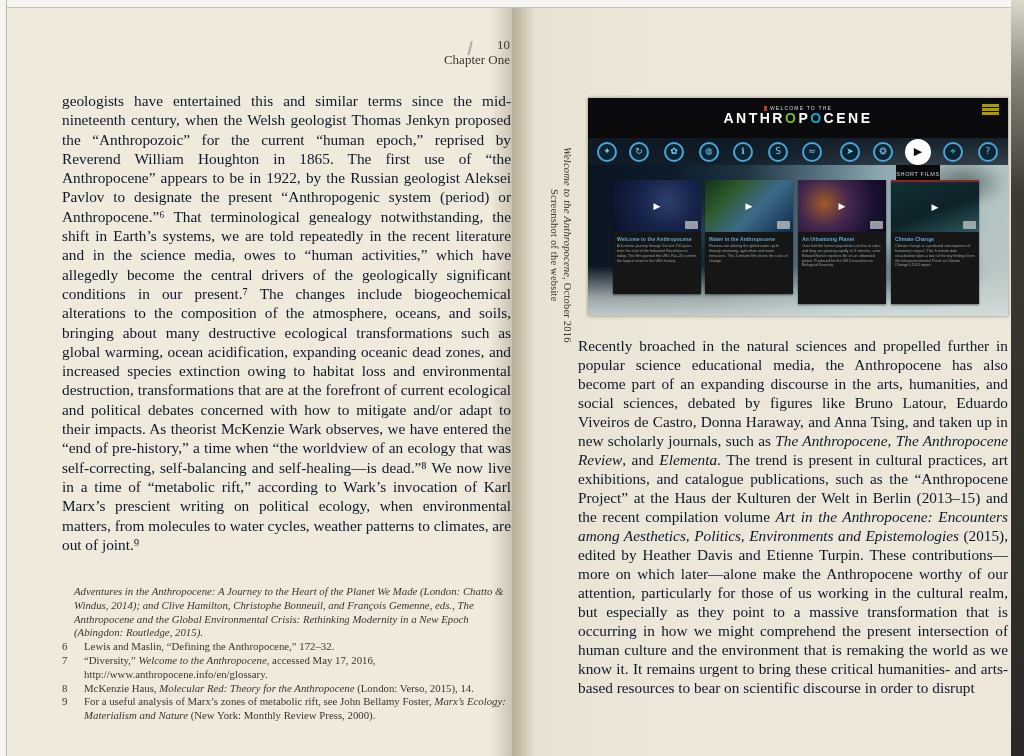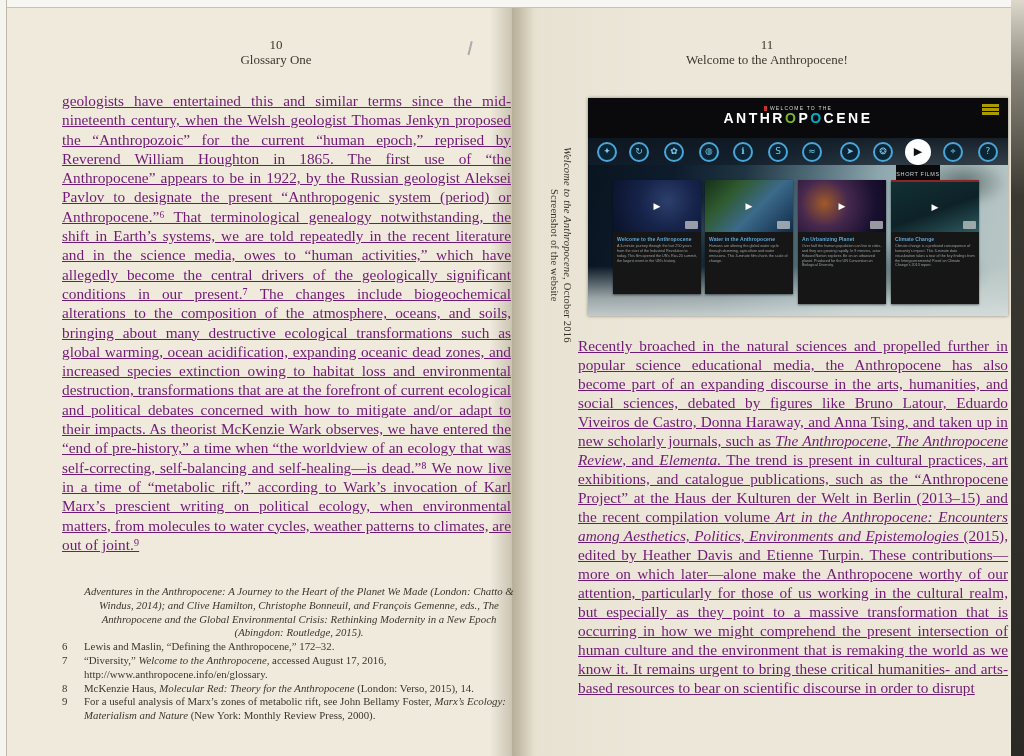--- a/index.html
+++ b/index.html
@@ -16,33 +16,33 @@
     background:linear-gradient(90deg,rgba(115,103,78,0) 0%,rgba(115,103,78,.26) 45%,rgba(115,103,78,.32) 52%,rgba(115,103,78,0) 100%);}
   .edge-top{position:absolute;top:0;left:0;width:100%;height:7px;background:#f7f6f2;border-bottom:1px solid #c6c1b1;}
   .edge-left{position:absolute;top:0;left:0;width:6px;height:100%;background:#f5f4ef;border-right:1px solid #bdb8a8;}
   .edge-right{position:absolute;top:0;right:0;width:13px;height:100%;
     background:linear-gradient(180deg,#dcd8ca 0%,#8a867a 10%,#3a3831 26%,#2b2925 100%);}
   .pencil-mark{position:absolute;left:469px;top:42px;width:7px;height:14px;
     border-left:2px solid rgba(108,108,124,.5);transform:rotate(14deg);}
 
   
   .folio-block{position:absolute;text-align:center;color:#3b372e;font-size:13px;line-height:15px;}
-  .folio-left{left:26px;top:37px;width:500px;}
+  .folio-left{left:10px;top:37px;width:500px;text-align:right;}
   .folio-right{left:524px;top:37px;width:486px;}
 
   
-  .body-text{position:absolute;text-align:justify;color:#701a75;text-decoration:underline;}
+  .body-text{position:absolute;text-align:justify;color:#0f172a;}
   .body-left{left:62px;top:91px;width:449px;font-size:15.3px;line-height:19.3px;}
   .body-right{left:578px;top:336px;width:430px;font-size:15.3px;line-height:19px;}
   .it{font-style:italic;}
 
   
   .footnotes{position:absolute;left:62px;top:585px;width:452px;
     font-size:10.8px;line-height:13.8px;color:#3a362e;}
-  .fn-cont{margin-left:22px;text-align:center;}
+  .fn-cont{margin-left:12px;}
   .fn-row{display:flex;}
   .fn-num{flex:0 0 22px;}
   .fn-text{flex:1;}
 
   
   .fig-caption{position:absolute;left:548px;top:138px;height:214px;width:28px;
     writing-mode:vertical-lr;text-align:center;font-size:10.5px;line-height:13px;
     color:#35312a;letter-spacing:.2px;}
 
   
@@ -98,49 +98,45 @@
 <body>
 
 <div class="canvas">
 
   <div class="page-left"></div>
   <div class="page-right"></div>
   <div class="gutter"></div>
 
   <div class="folio-block folio-left">
     <div>10</div>
-    <div>Glossary One</div>
+    <div>Chapter One</div>
   </div>
 
   <div class="body-text body-left">geologists have entertained this and similar terms since the mid-nineteenth century, when the Welsh geologist Thomas Jenkyn proposed the “Anthropozoic” for the current “human epoch,” reprised by Reverend William Houghton in 1865. The first use of “the Anthropocene” appears to be in 1922, by the Russian geologist Aleksei Pavlov to designate the present “Anthropogenic system (period) or Anthropocene.”⁶ That terminological genealogy notwithstanding, the shift in Earth’s systems, we are told repeatedly in the recent literature and in the science media, owes to “human activities,” which have allegedly become the central drivers of the geologically significant conditions in our present.⁷ The changes include biogeochemical alterations to the composition of the atmosphere, oceans, and soils, bringing about many destructive ecological transformations such as global warming, ocean acidification, expanding oceanic dead zones, and increased species extinction owing to habitat loss and environmental destruction, transformations that are at the forefront of current ecological and political debates concerned with how to mitigate and/or adapt to their impacts. As theorist McKenzie Wark observes, we have entered the “end of pre-history,” a time when “the worldview of an ecology that was self-correcting, self-balancing and self-healing—is dead.”⁸ We now live in a time of “metabolic rift,” according to Wark’s invocation of Karl Marx’s prescient writing on political ecology, when environmental matters, from molecules to water cycles, weather patterns to climates, are out of joint.⁹</div>
 
   <div class="footnotes">
     <div class="fn-cont it"><span class="it">Adventures in the Anthropocene: A Journey to the Heart of the Planet We Made</span><span> (London: Chatto &amp; Windus, 2014); and Clive Hamilton, Christophe Bonneuil, and François Gemenne, eds., </span><span class="it">The Anthropocene and the Global Environmental Crisis: Rethinking Modernity in a New Epoch</span><span> (Abingdon: Routledge, 2015).</span></div>
     <div class="fn-row">
       <span class="fn-num">6</span>
       <span class="fn-text"><span>Lewis and Maslin, “Defining the Anthropocene,” 172–32.</span></span>
     </div>
     <div class="fn-row">
       <span class="fn-num">7</span>
-      <span class="fn-text"><span>“Diversity,” </span><span class="it">Welcome to the Anthropocene</span><span>, accessed August 17, 2016, http://www.anthropocene.info/en/glossary.</span></span>
+      <span class="fn-text"><span>“Diversity,” </span><span class="it">Welcome to the Anthropocene</span><span>, accessed May 17, 2016, http://www.anthropocene.info/en/glossary.</span></span>
     </div>
     <div class="fn-row">
       <span class="fn-num">8</span>
       <span class="fn-text"><span>McKenzie Haus, </span><span class="it">Molecular Red: Theory for the Anthropocene</span><span> (London: Verso, 2015), 14.</span></span>
     </div>
     <div class="fn-row">
       <span class="fn-num">9</span>
       <span class="fn-text"><span>For a useful analysis of Marx’s zones of metabolic rift, see John Bellamy Foster, </span><span class="it">Marx’s Ecology: Materialism and Nature</span><span> (New York: Monthly Review Press, 2000).</span></span>
     </div>
   </div>
 
-  <div class="folio-block folio-right">
-    <div>11</div>
-    <div>Welcome to the Anthropocene!</div>
-  </div>
 
   <div class="fig-caption">
     <div>Screenshot of the website</div>
     <div><span class="it">Welcome to the Anthropocene</span><span>, October 2016</span></div>
   </div>
 
   <div class="figure">
     <div class="hero">
       <div class="blotch blotch1"></div>
       <div class="blotch blotch2"></div>

